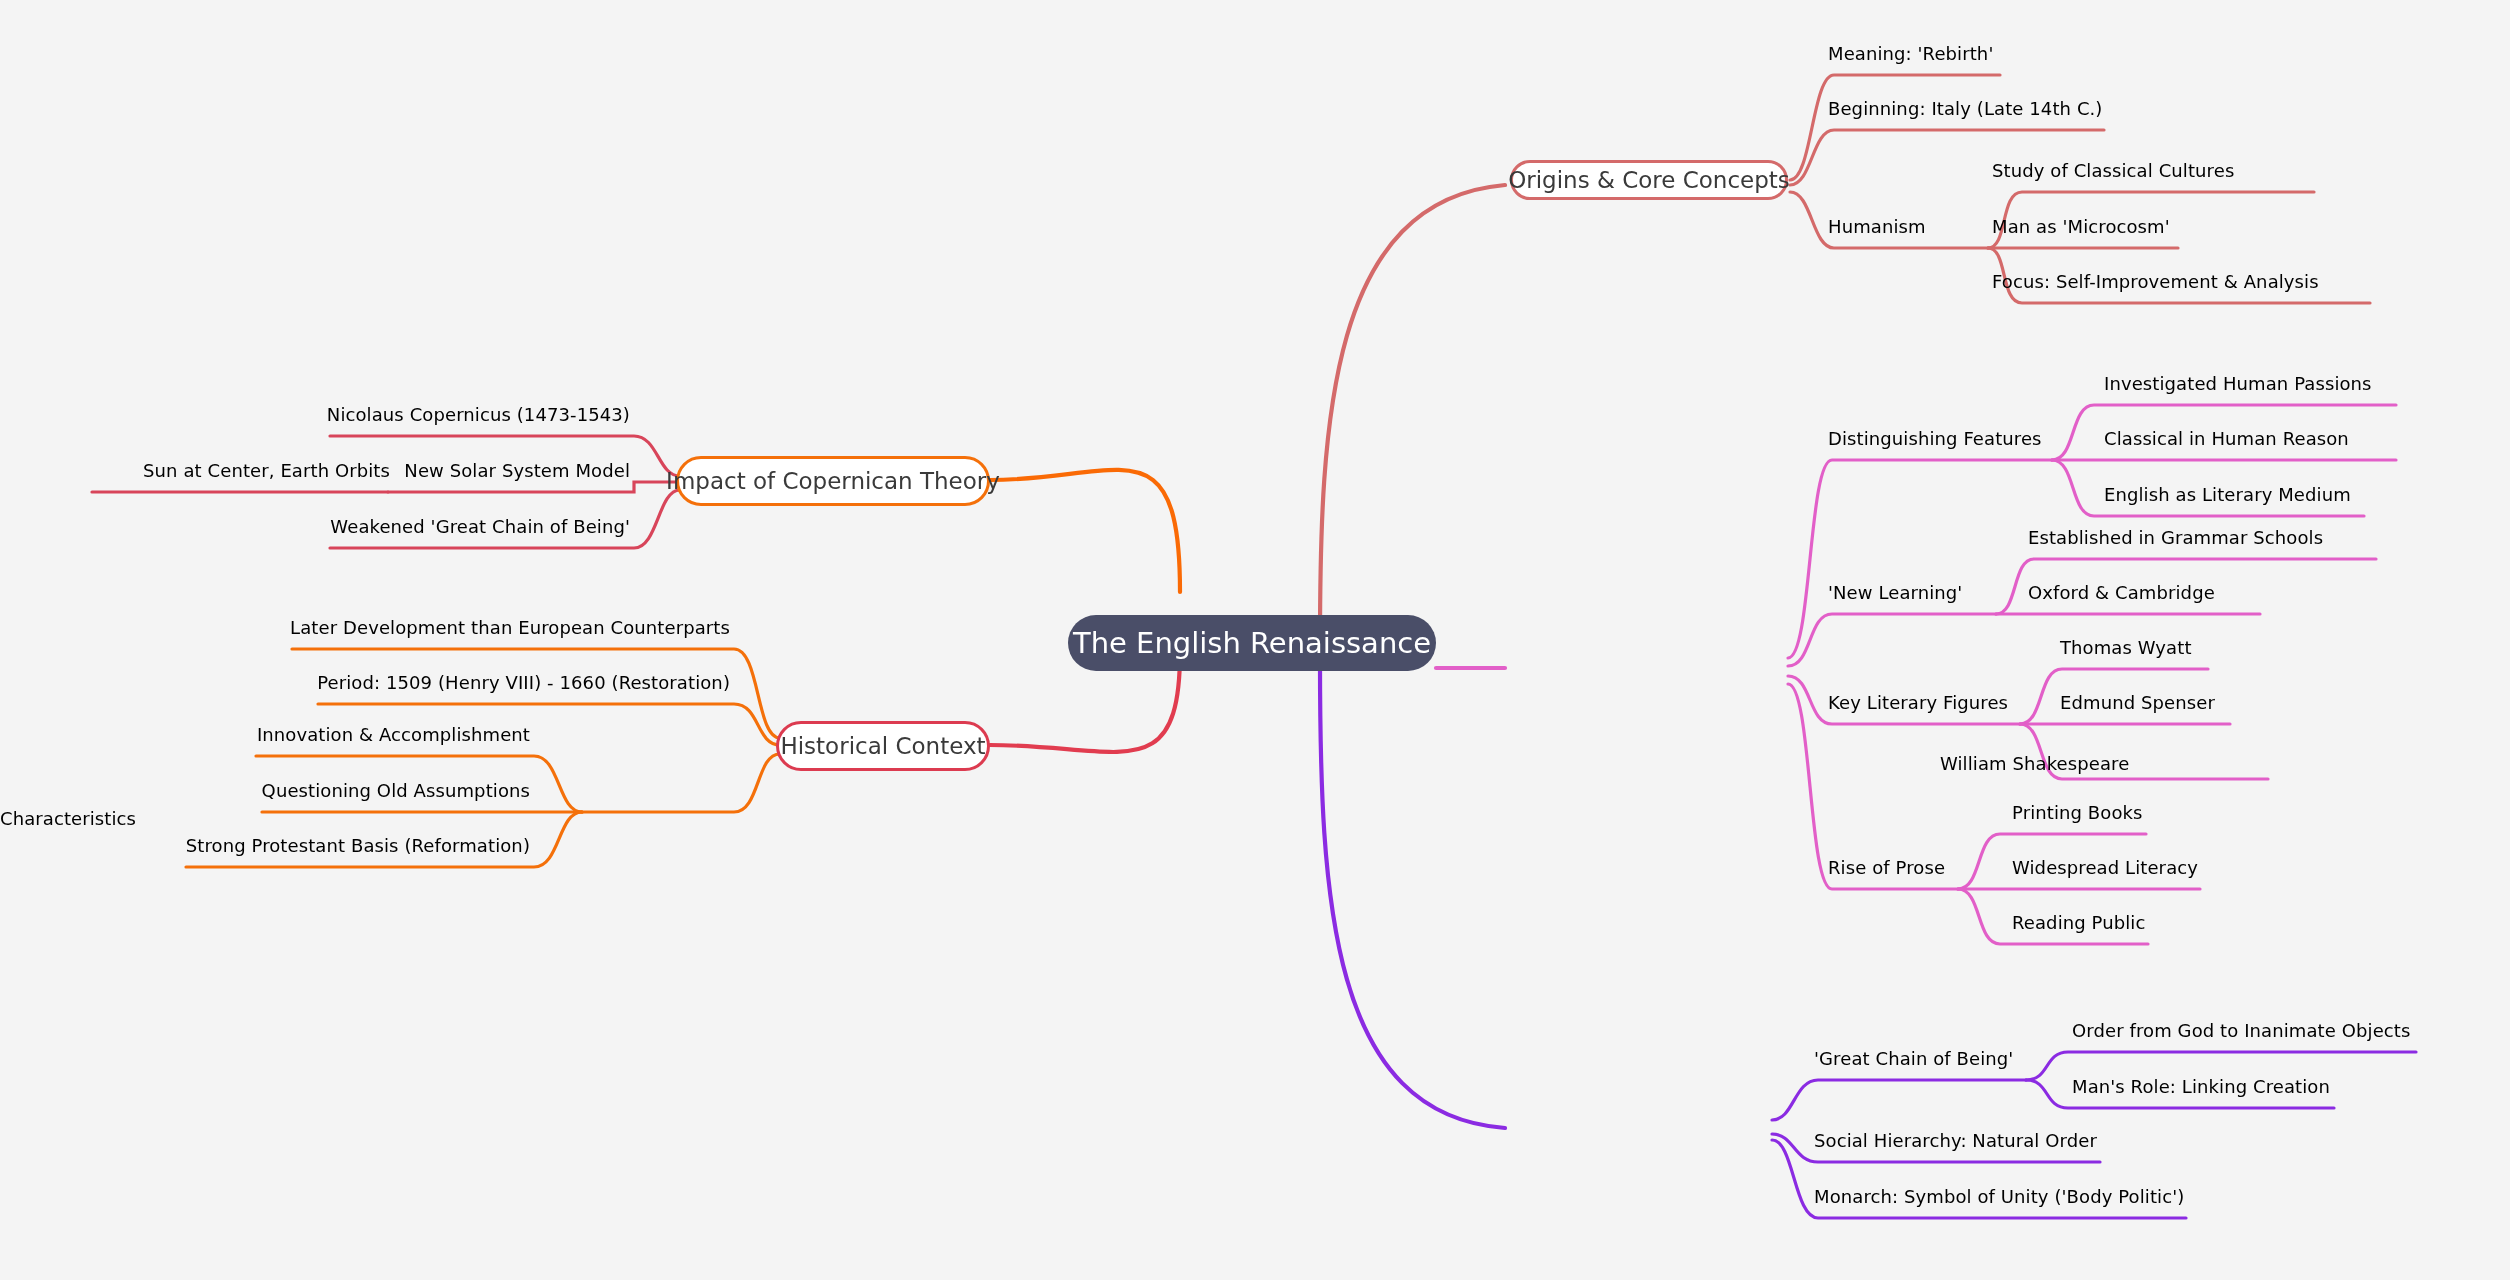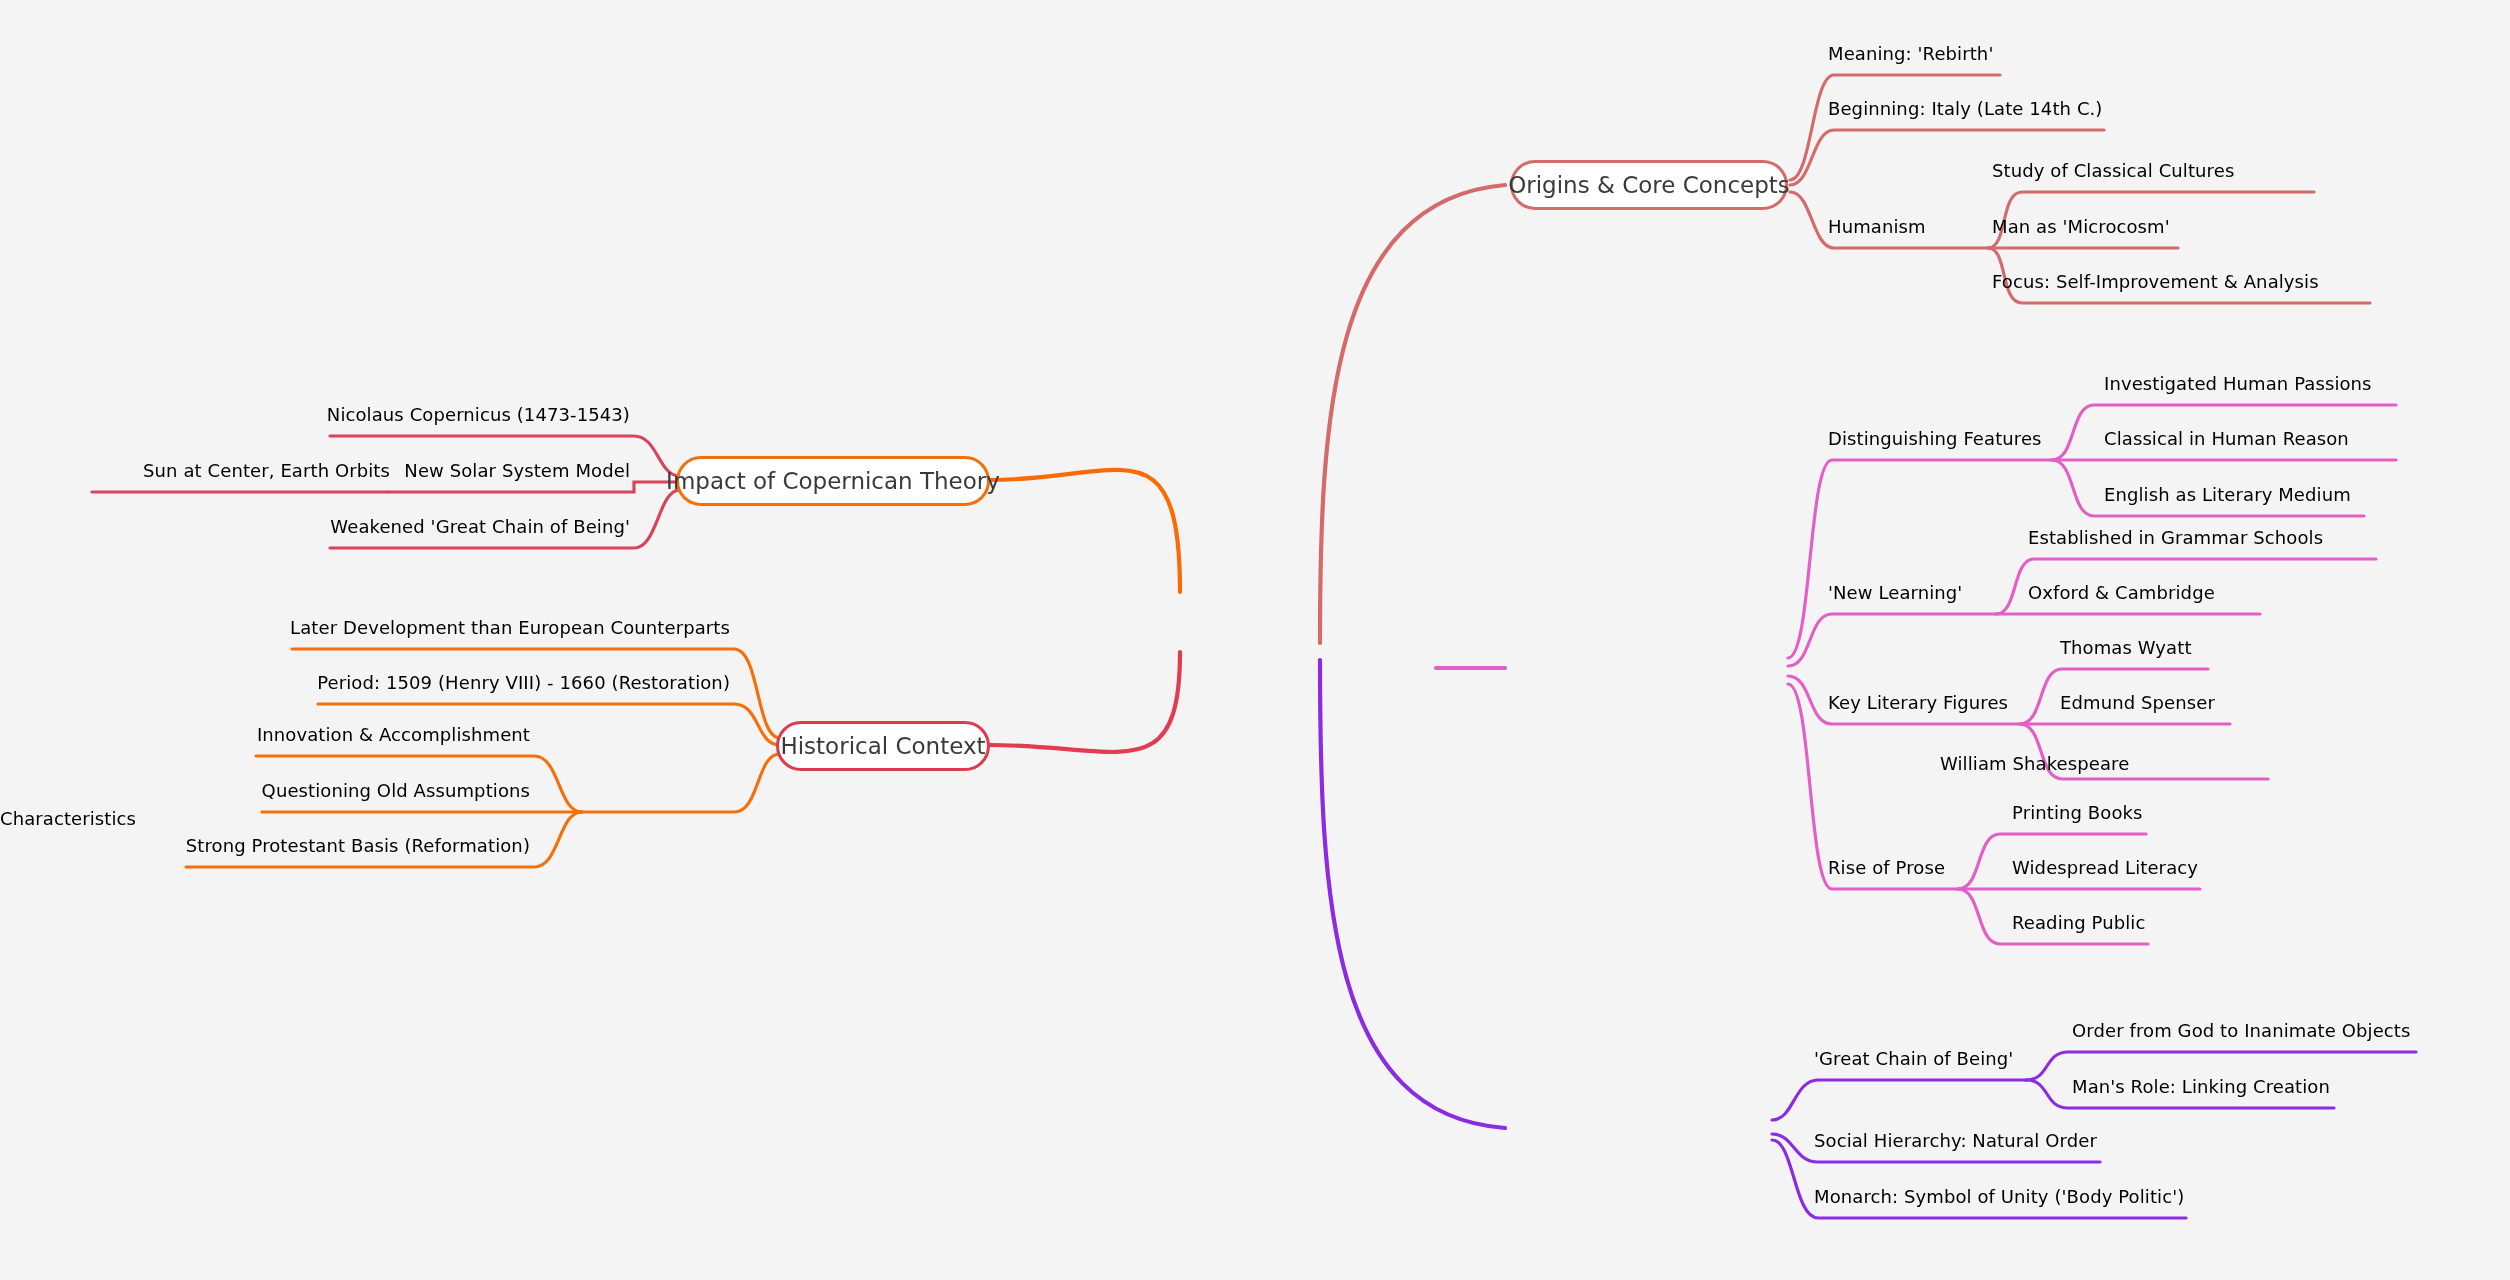--- a/index.html
+++ b/index.html
@@ -107,22 +107,25 @@
       <path d="M780,745 C756,745 760,704 734,704 L318,704"></path>
       <path d="M780,754 C756,754 760,812 734,812 L582,812"></path>
       <path d="M582,812 C558,812 560,756 534,756 L256,756"></path>
       <path d="M582,812 L262,812"></path>
       <path d="M582,812 C558,812 560,867 534,867 L186,867"></path>
     </g>
 
     <g id="leaf-lines"></g>
   </svg>
 
+  <div class="root-node" style="left:1068px;top:615px;width:368px;height:56px;">
+    <span>The English Renaissance</span>
+  </div>
 
-  <div class="branch-node" style="left:1510px;top:160px;width:278px;height:50px;border-color:#d46a6a;">
+  <div class="branch-node" style="left:1510px;top:160px;width:278px;height:40px;border-color:#d46a6a;">
     <span>Origins &amp; Core Concepts</span>
   </div>
 
 
 
   <div class="branch-node" style="left:676px;top:456px;width:314px;height:50px;border-color:#f4700a;">
     <span>Impact of Copernican Theory</span>
   </div>
 
   <div class="branch-node" style="left:776px;top:721px;width:214px;height:50px;border-color:#dc3b50;">

